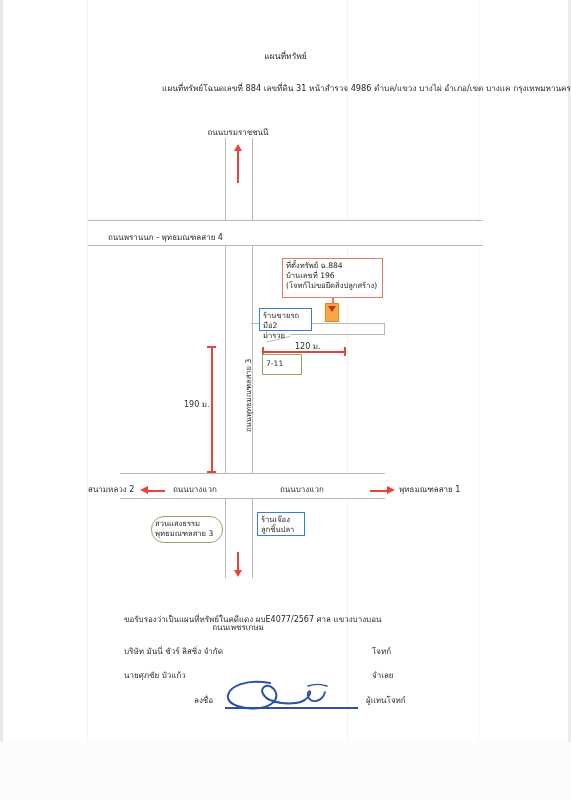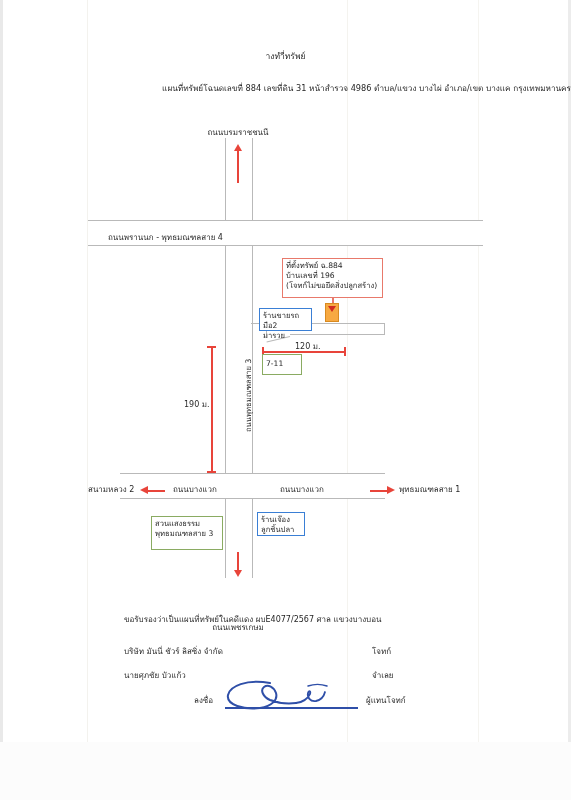--- a/index.html
+++ b/index.html
@@ -107,21 +107,21 @@
 
 <div id="page">
 
   <div class="scan-edge-l"></div>
   <div class="scan-edge-r"></div>
   <div class="scan-fold-a"></div>
   <div class="scan-fold-b"></div>
   <div class="scan-fold-c"></div>
   <div class="scan-bottom"></div>
 
-  <div class="txt t-title" style="left:0; top:51px; width:571px; text-align:center;">างทำี่ทรัพย์</div>
+  <div class="txt t-title" style="left:0; top:51px; width:571px; text-align:center;">แผนที่ทรัพย์</div>
 
   <div class="txt t-sub" style="left:0; top:83px; width:571px; text-align:right;">แผนที่ทรัพย์โฉนดเลขที่ 884   เลขที่ดิน  31 หน้าสำรวจ 4986 ตำบล/แขวง บางไผ่  อำเภอ/เขต บางแค  กรุงเทพมหานคร</div>
 
   <div class="road-v" style="left:225px; top:138px; width:26px; height:440px;"></div>
 
   <div class="road-h" style="left:88px; top:220px; width:395px; height:24px;"></div>
 
   <div class="road-h" style="left:120px; top:473px; width:265px; height:24px;"></div>
 
   <div class="road-line" style="left:251px; top:323px; width:134px; height:1px;"></div>
@@ -174,21 +174,21 @@
   <div class="arrow arrow-left" style="left:140px; top:486px;"></div>
   <div class="red-line-h" style="left:147px; top:490px; width:18px;"></div>
 
   <div class="txt" style="left:173px; top:485px;">ถนนบางแวก</div>
   <div class="txt" style="left:280px; top:485px;">ถนนบางแวก</div>
 
   <div class="red-line-h" style="left:370px; top:490px; width:18px;"></div>
   <div class="arrow arrow-right" style="left:387px; top:486px;"></div>
   <div class="txt" style="left:399px; top:485px;">พุทธมณฑลสาย 1</div>
 
-  <div class="box box-green" style="left:151px; top:516px; width:72px; height:34px;">
+  <div class="box box-green" style="left:151px; top:516px; width:72px; height:27px;border-radius:13px;">
     <div>สวนแสงธรรม</div>
     <div>พุทธมณฑลสาย 3</div>
   </div>
 
   <div class="box box-blue" style="left:257px; top:512px; width:48px; height:24px;">
     <div>ร้านเจ๊อง</div>
     <div>ลูกชิ้นปลา</div>
   </div>
 
   <div class="red-line-v" style="left:237px; top:552px; height:22px;"></div>

